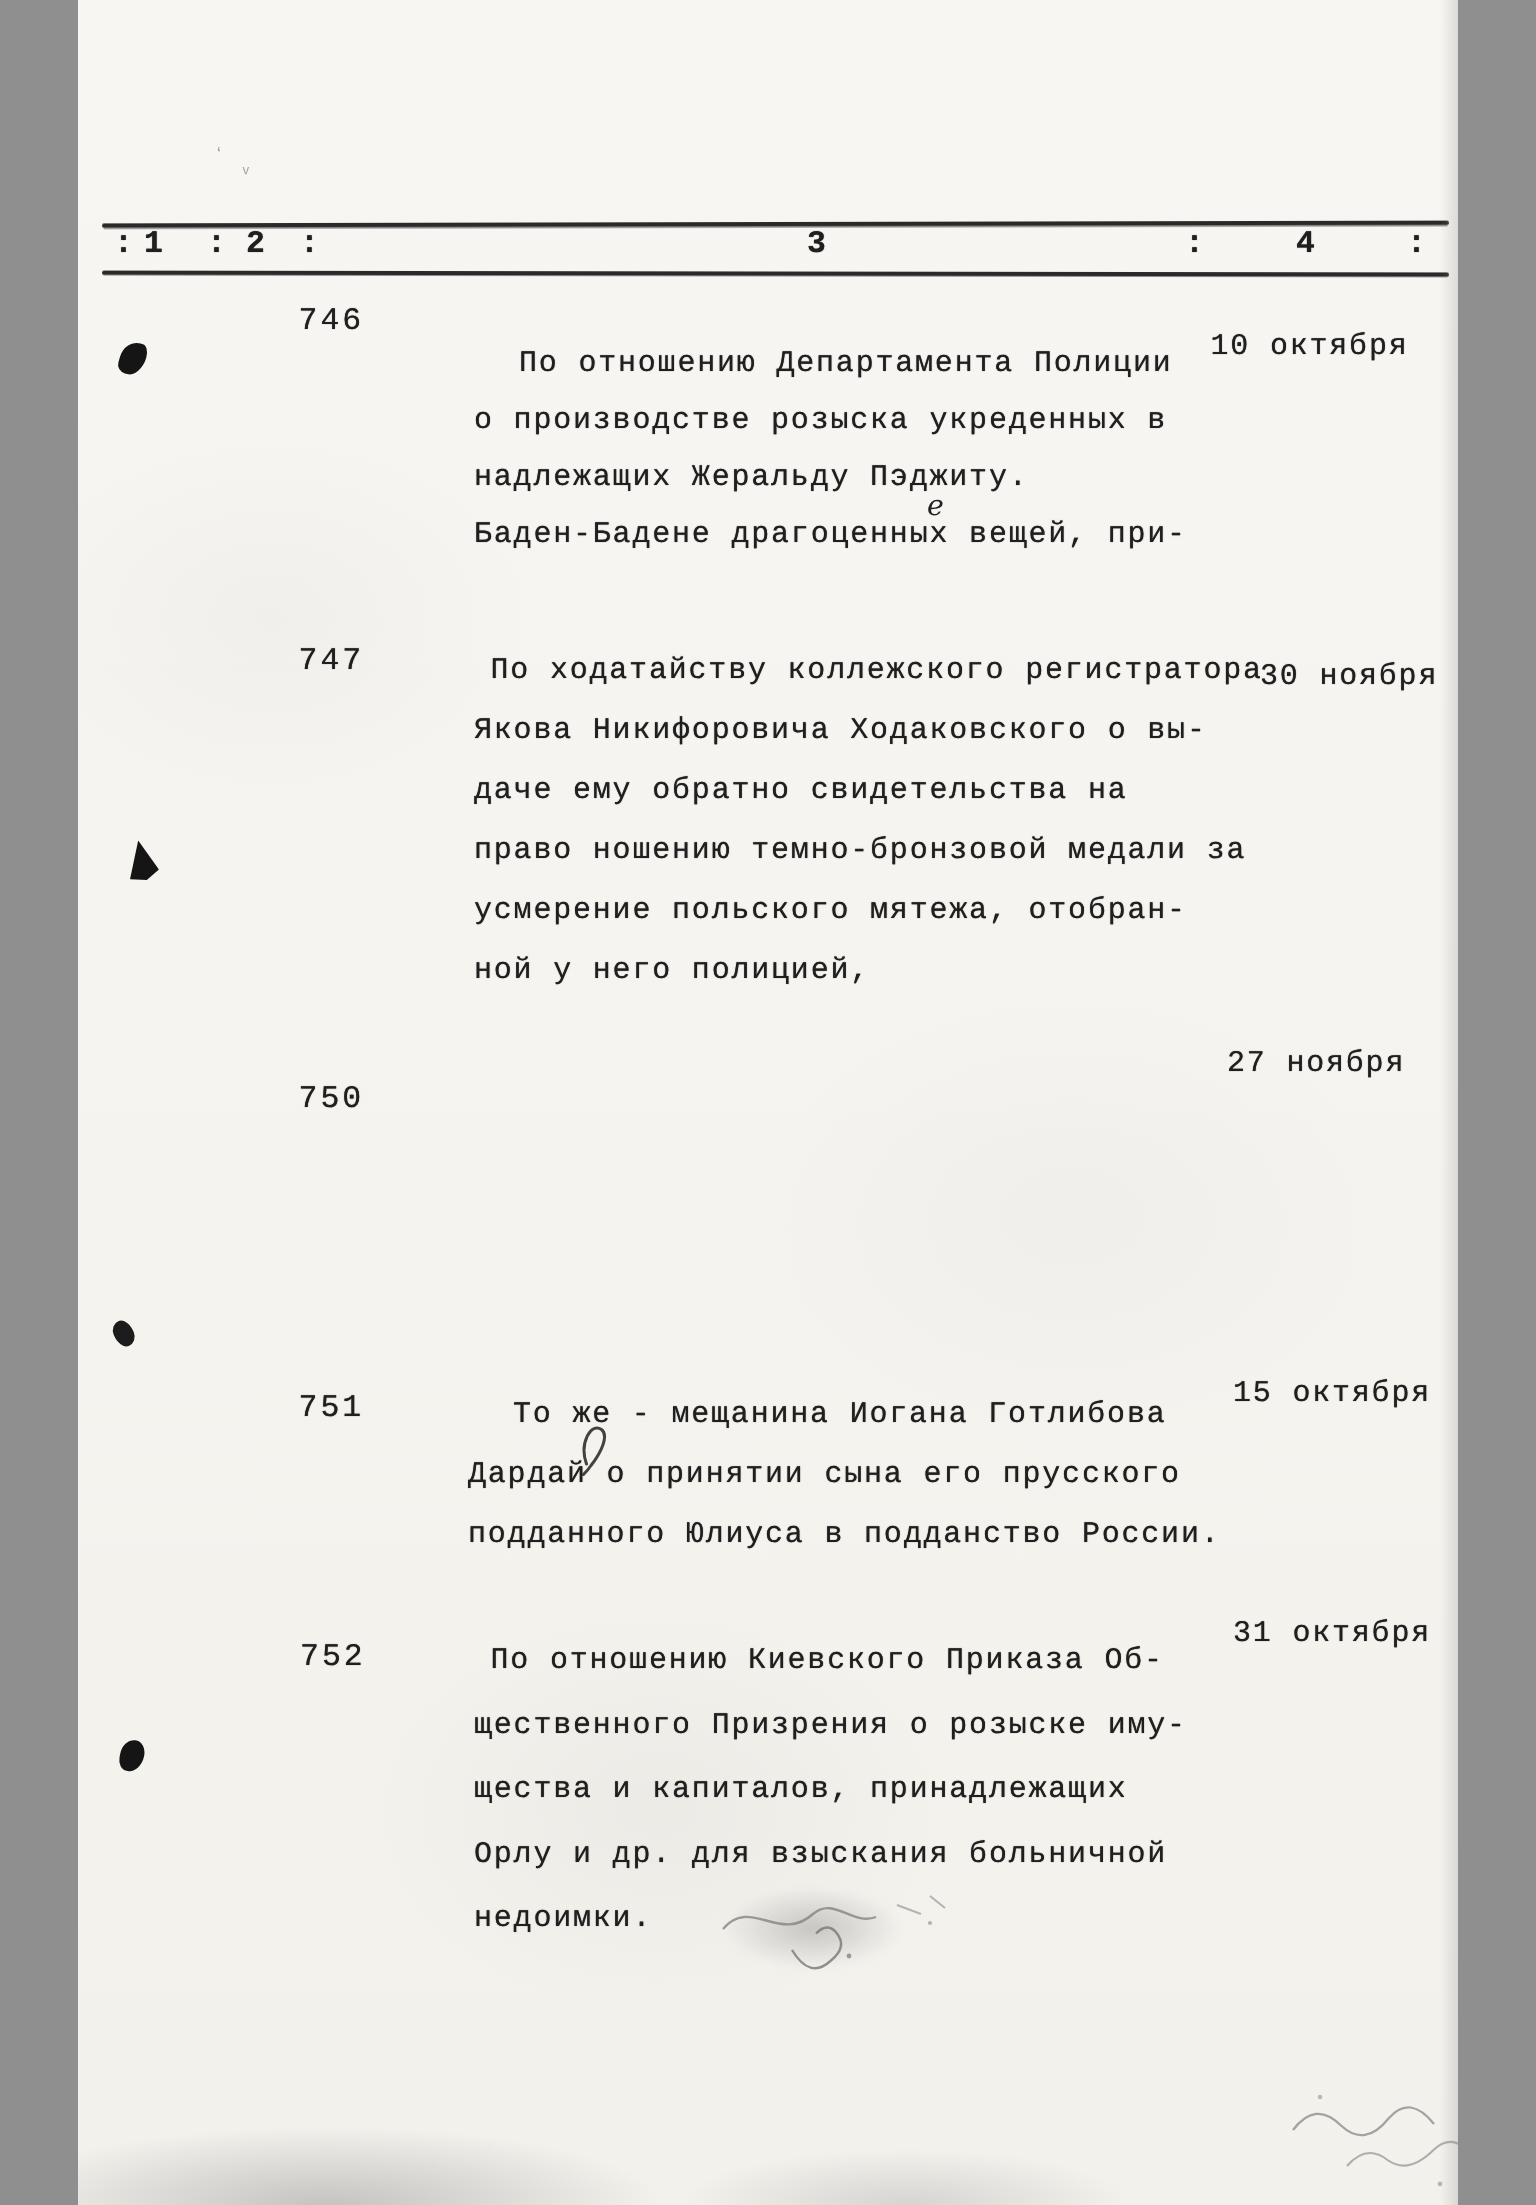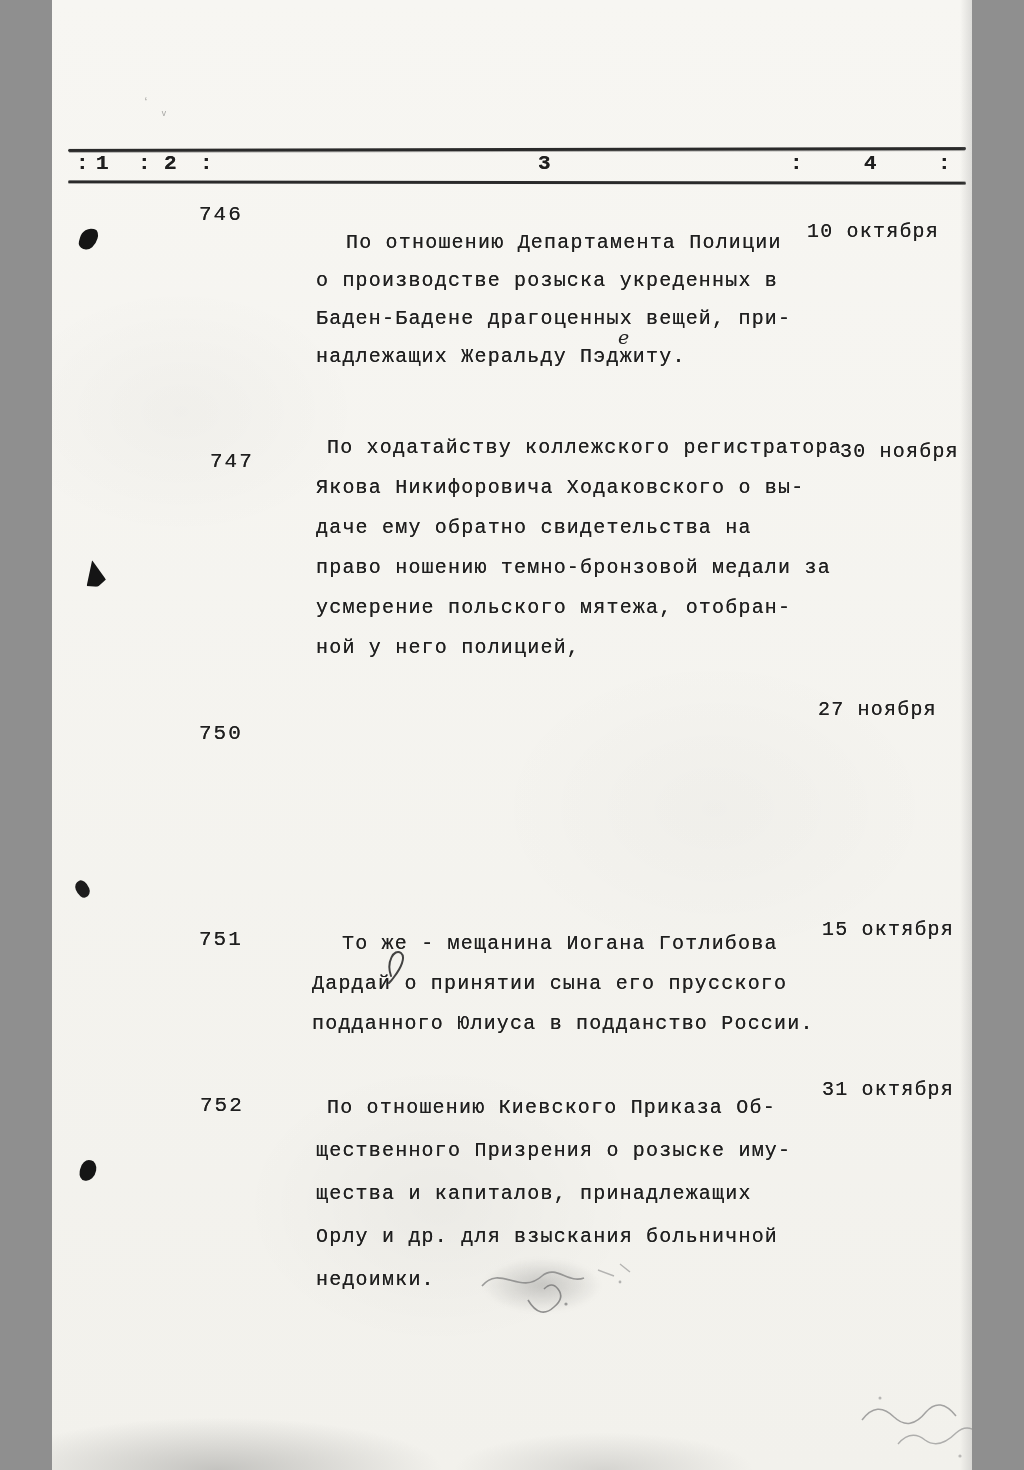--- a/index.html
+++ b/index.html
@@ -99,29 +99,29 @@
     <span class="hnum" style="left:972px">6</span>
     <span class="hsep" style="left:1002px">:</span>
   </div>
   <div class="rule rule-bottom"></div>
 
   <section class="entry">
     <span class="entry-number typed" style="left:147px; top:203px;">746</span>
     <div class="entry-text typed" style="left:264px; top:224px; line-height:38px;">
       <span class="line indent-lg">По отношению Департамента Полиции</span>
       <span class="line">о производстве розыска укреденных в</span>
+      <span class="line">надлежащих Жеральду Пэджиту.</span>
       <span class="line">Баден-Бадене драгоценных вещей, при-</span>
-      <span class="line">надлежащих Жеральду Пэджиту.</span>
     </div>
     <span class="handwritten" style="left:566px; top:326px;">е</span>
     <span class="entry-date typed" style="left:755px; top:220px;">10 октября</span>
   </section>
 
   <section class="entry">
-    <span class="entry-number typed" style="left:147px; top:450px;margin-left:11px;">747</span>
+    <span class="entry-number typed" style="left:147px; top:430px;">747</span>
     <div class="entry-text typed" style="left:264px; top:428px;">
       <span class="line indent-sm">По ходатайству коллежского регистратора</span>
       <span class="line">Якова Никифоровича Ходаковского о вы-</span>
       <span class="line">даче ему обратно свидетельства на</span>
       <span class="line">право ношению темно-бронзовой медали за</span>
       <span class="line">усмерение польского мятежа, отобран-</span>
       <span class="line">ной у него полицией,</span>
     </div>
     <span class="entry-date typed" style="left:788px; top:440px;">30 ноября</span>
   </section>

